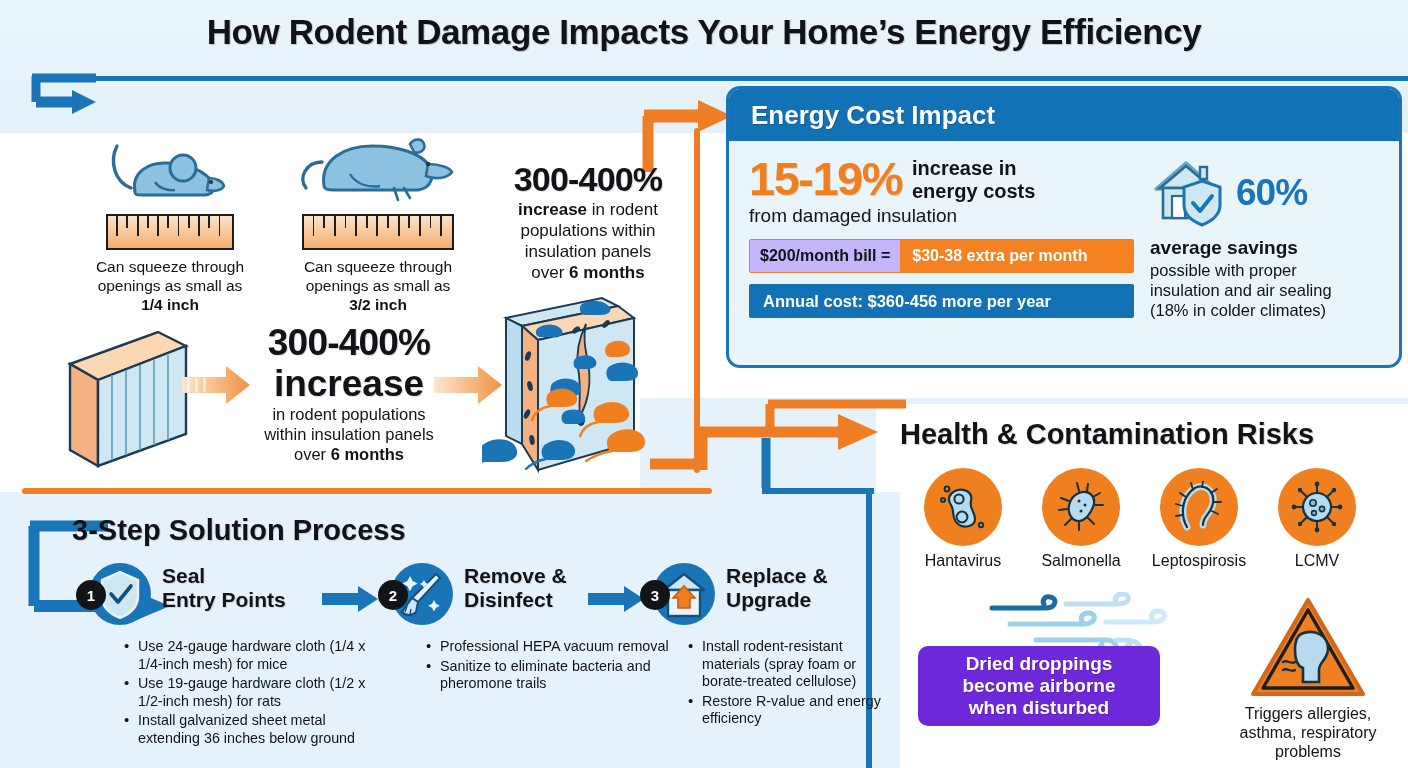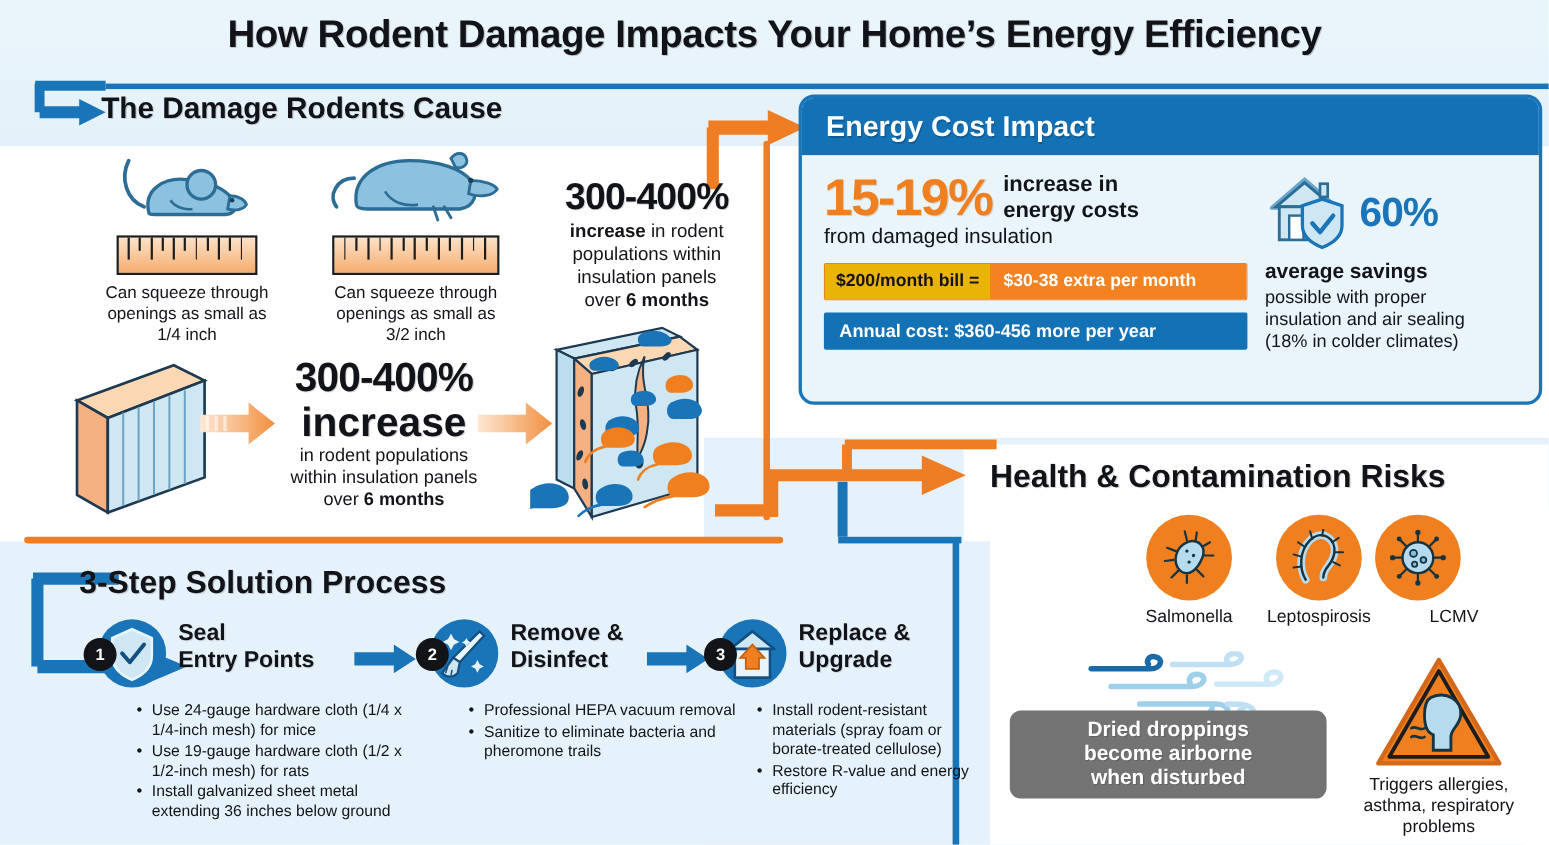--- a/index.html
+++ b/index.html
@@ -67,21 +67,21 @@
   
   #hook-health { left: 650px; top: 398px; width: 260px; height: 90px; }
   
   #frame-steps-right { left: 866px; top: 492px; width: 6px; height: 276px; background:#1a74b8; }
 
   
   .critter-col { position: absolute; text-align: center; }
   .critter-cap {
     font-size: 15.5px; line-height: 19px; color: #121418; margin-top: 7px;
   }
-  .critter-cap b { font-weight: normal; text-align: right; }
+  .critter-cap b { font-weight: bold; text-align: right; }
 
   .ruler { margin: 0 auto; position: relative; }
   .ruler .body {
     width: 100%; height: 100%;
     background: linear-gradient(180deg,#fbe2c8 0%,#f6ad6e 100%);
     border: 2.2px solid #1d1d1d; border-top-width: 2.2px;
   }
   .ruler .ticks { position: absolute; left: 0; top: 2px; width: 100%; height: 55%; }
   .ruler .ticks i {
     position: absolute; top: 0; width: 1.8px; background: #1d1d1d; display: block;
@@ -123,21 +123,21 @@
     text-shadow: 1px 1px 0 rgba(150,110,70,0.25);
   }
   .pct-lines { font-size: 20px; font-weight: bold; color:#121418; line-height: 23px; padding-top: 2px; }
   .from-line { font-size: 19px; color:#121418; margin-top: 2px; }
 
   .bill-bar {
     margin-top: 12px; height: 34px; display:flex; align-items:stretch;
     border: 1.6px solid #ef7d23; border-radius: 2px; overflow:hidden;
   }
   .bill-left {
-    background:#eab308; color:#121418; font-size:16px; font-weight:bold;
+    background:#c4b5fd; color:#121418; font-size:16px; font-weight:bold;
     display:flex; align-items:center; padding: 0 10px; white-space:nowrap;
   }
   .bill-right {
     background:#f58220; color:#ffffff; font-size:16px; font-weight:bold;
     display:flex; align-items:center; padding: 0 12px; flex:1; white-space:nowrap;
   }
   .annual-bar {
     margin-top: 11px; height: 34px; background:#1371b6; color:#fff;
     font-size: 16.5px; font-weight:bold; display:flex; align-items:center; padding-left: 14px;
     border-radius: 2px; white-space: nowrap;
@@ -174,22 +174,22 @@
   
   .germ { position: absolute; text-align:center; width: 110px; }
   .germ .circ {
     width: 78px; height: 78px; border-radius: 50%; background:#f0801f; margin: 0 auto;
     position: relative; display:flex; align-items:center; justify-content:center;
   }
   .germ .lbl { font-size: 16px; color:#121418; margin-top: 6px; }
 
   
   #drop-box {
-    position:absolute; left: 918px; top: 646px; width: 288px; height: 80px;
-    background:#737373; border-radius: 10px; color:#fff;
+    position:absolute; left: 918px; top: 646px; width: 242px; height: 80px;
+    background:#6d28d9; border-radius: 10px; color:#fff;
     display:flex; align-items:center; justify-content:center; text-align:center;
     font-size: 19px; font-weight:bold; line-height: 22px; white-space: pre-line;
     text-shadow: 1px 1px 0 rgba(0,0,0,0.15);
   }
   #wind-svg { position:absolute; left: 988px; top: 592px; }
   #tri-wrap { position:absolute; left: 1218px; top: 596px; width: 180px; text-align:center; }
   #tri-cap { font-size: 16px; line-height: 19px; color:#121418; margin-top: 4px; }
 </style>
 </head>
 <body>
@@ -203,21 +203,20 @@
   <div class="band-bottomleft"></div>
 
   <div class="main-title">How Rodent Damage Impacts Your Home’s Energy Efficiency</div>
 
   <svg class="conn" id="hook-damage" viewBox="0 0 70 50">
     <path d="M6,4 L6,30" stroke="#1a74b8" stroke-width="9" fill="none" stroke-linecap="butt"></path>
     <path d="M2,6 L66,6" stroke="#1a74b8" stroke-width="9" fill="none"></path>
     <path d="M6,30 L44,30" stroke="#1a74b8" stroke-width="11" fill="none"></path>
     <path d="M42,18 L66,30 L42,42 Z" fill="#1a74b8"></path>
   </svg>
-  <div class="sec-head" id="head-damage">The Damage Rodents Cause</div>
 
   <div style="position:absolute;left:96px;top:76px;width:1312px;height:5px;background:#1a74b8;"></div>
 
   <svg class="conn" id="hook-energy" viewBox="0 0 100 80">
     <path d="M8,74 L8,18" stroke="#ef7d23" stroke-width="11" fill="none"></path>
     <path d="M4,18 L62,18" stroke="#ef7d23" stroke-width="13" fill="none"></path>
     <path d="M58,2 L92,18 L58,34 Z" fill="#ef7d23"></path>
   </svg>
   <div class="conn" id="rule-orange-mid"></div>
 
@@ -513,20 +512,33 @@
       <div class="step-num">3</div>
     </div>
     <div class="step-title">Replace &amp;
 Upgrade</div>
     <ul class="step-list" style="width:215px;">
       <li>Install rodent-resistant materials (spray foam or borate-treated cellulose)</li>
       <li>Restore R-value and energy efficiency</li>
     </ul>
   </div>
 
+  <div class="germ" style="left:908px; top:468px;">
+    <div class="circ">
+      <svg width="52" height="52" viewBox="0 0 52 52">
+        <path d="M18,10 C28,6 36,12 34,20 C32,28 38,30 38,38 C38,46 26,48 20,42 C14,36 18,30 14,24 C10,18 12,13 18,10 Z" fill="#b6dbee" stroke="#16333f" stroke-width="2.2"></path>
+        <circle cx="22" cy="18" r="4.6" fill="#b6dbee" stroke="#16333f" stroke-width="2"></circle>
+        <circle cx="25" cy="36" r="5.4" fill="#b6dbee" stroke="#16333f" stroke-width="2"></circle>
+        <circle cx="10" cy="8" r="2.4" fill="none" stroke="#16333f" stroke-width="2"></circle>
+        <circle cx="6" cy="19" r="2" fill="none" stroke="#16333f" stroke-width="2"></circle>
+        <circle cx="44" cy="44" r="2.2" fill="none" stroke="#16333f" stroke-width="2"></circle>
+      </svg>
+    </div>
+    <div class="lbl">Hantavirus</div>
+  </div>
 
   <div class="germ" style="left:1026px; top:468px;">
     <div class="circ">
       <svg width="52" height="52" viewBox="0 0 52 52">
         <path d="M18,38 C10,30 14,16 24,12 C34,8 42,16 38,26 C34,36 26,44 18,38 Z" fill="#b6dbee" stroke="#16333f" stroke-width="2.2"></path>
         <g stroke="#16333f" stroke-width="2" stroke-linecap="round">
           <path d="M24,10 L22,2"></path>
             <path d="M32,10 L33,3"></path>
             <path d="M38,16 L45,12"></path>
           <path d="M40,24 L48,24"></path>
@@ -559,21 +571,21 @@
             <path d="M29,6 L30,0"></path>
             <path d="M38,12 L44,8"></path>
           <path d="M41,21 L48,21"></path>
             <path d="M39,30 L45,33"></path>
         </g>
       </svg>
     </div>
     <div class="lbl">Leptospirosis</div>
   </div>
 
-  <div class="germ" style="left:1234px; top:468px;text-align:right;">
+  <div class="germ" style="left:1262px; top:468px;">
     <div class="circ">
       <svg width="52" height="52" viewBox="0 0 52 52">
         <circle cx="26" cy="26" r="14" fill="#b6dbee" stroke="#16333f" stroke-width="2.2"></circle>
         <g stroke="#16333f" stroke-width="2" fill="none">
           <path d="M26,12 L26,4"></path>
             <path d="M26,40 L26,48"></path>
             <path d="M12,26 L4,26"></path>
             <path d="M40,26 L48,26"></path>
           <path d="M16,16 L10,10"></path>
             <path d="M36,16 L42,10"></path>

